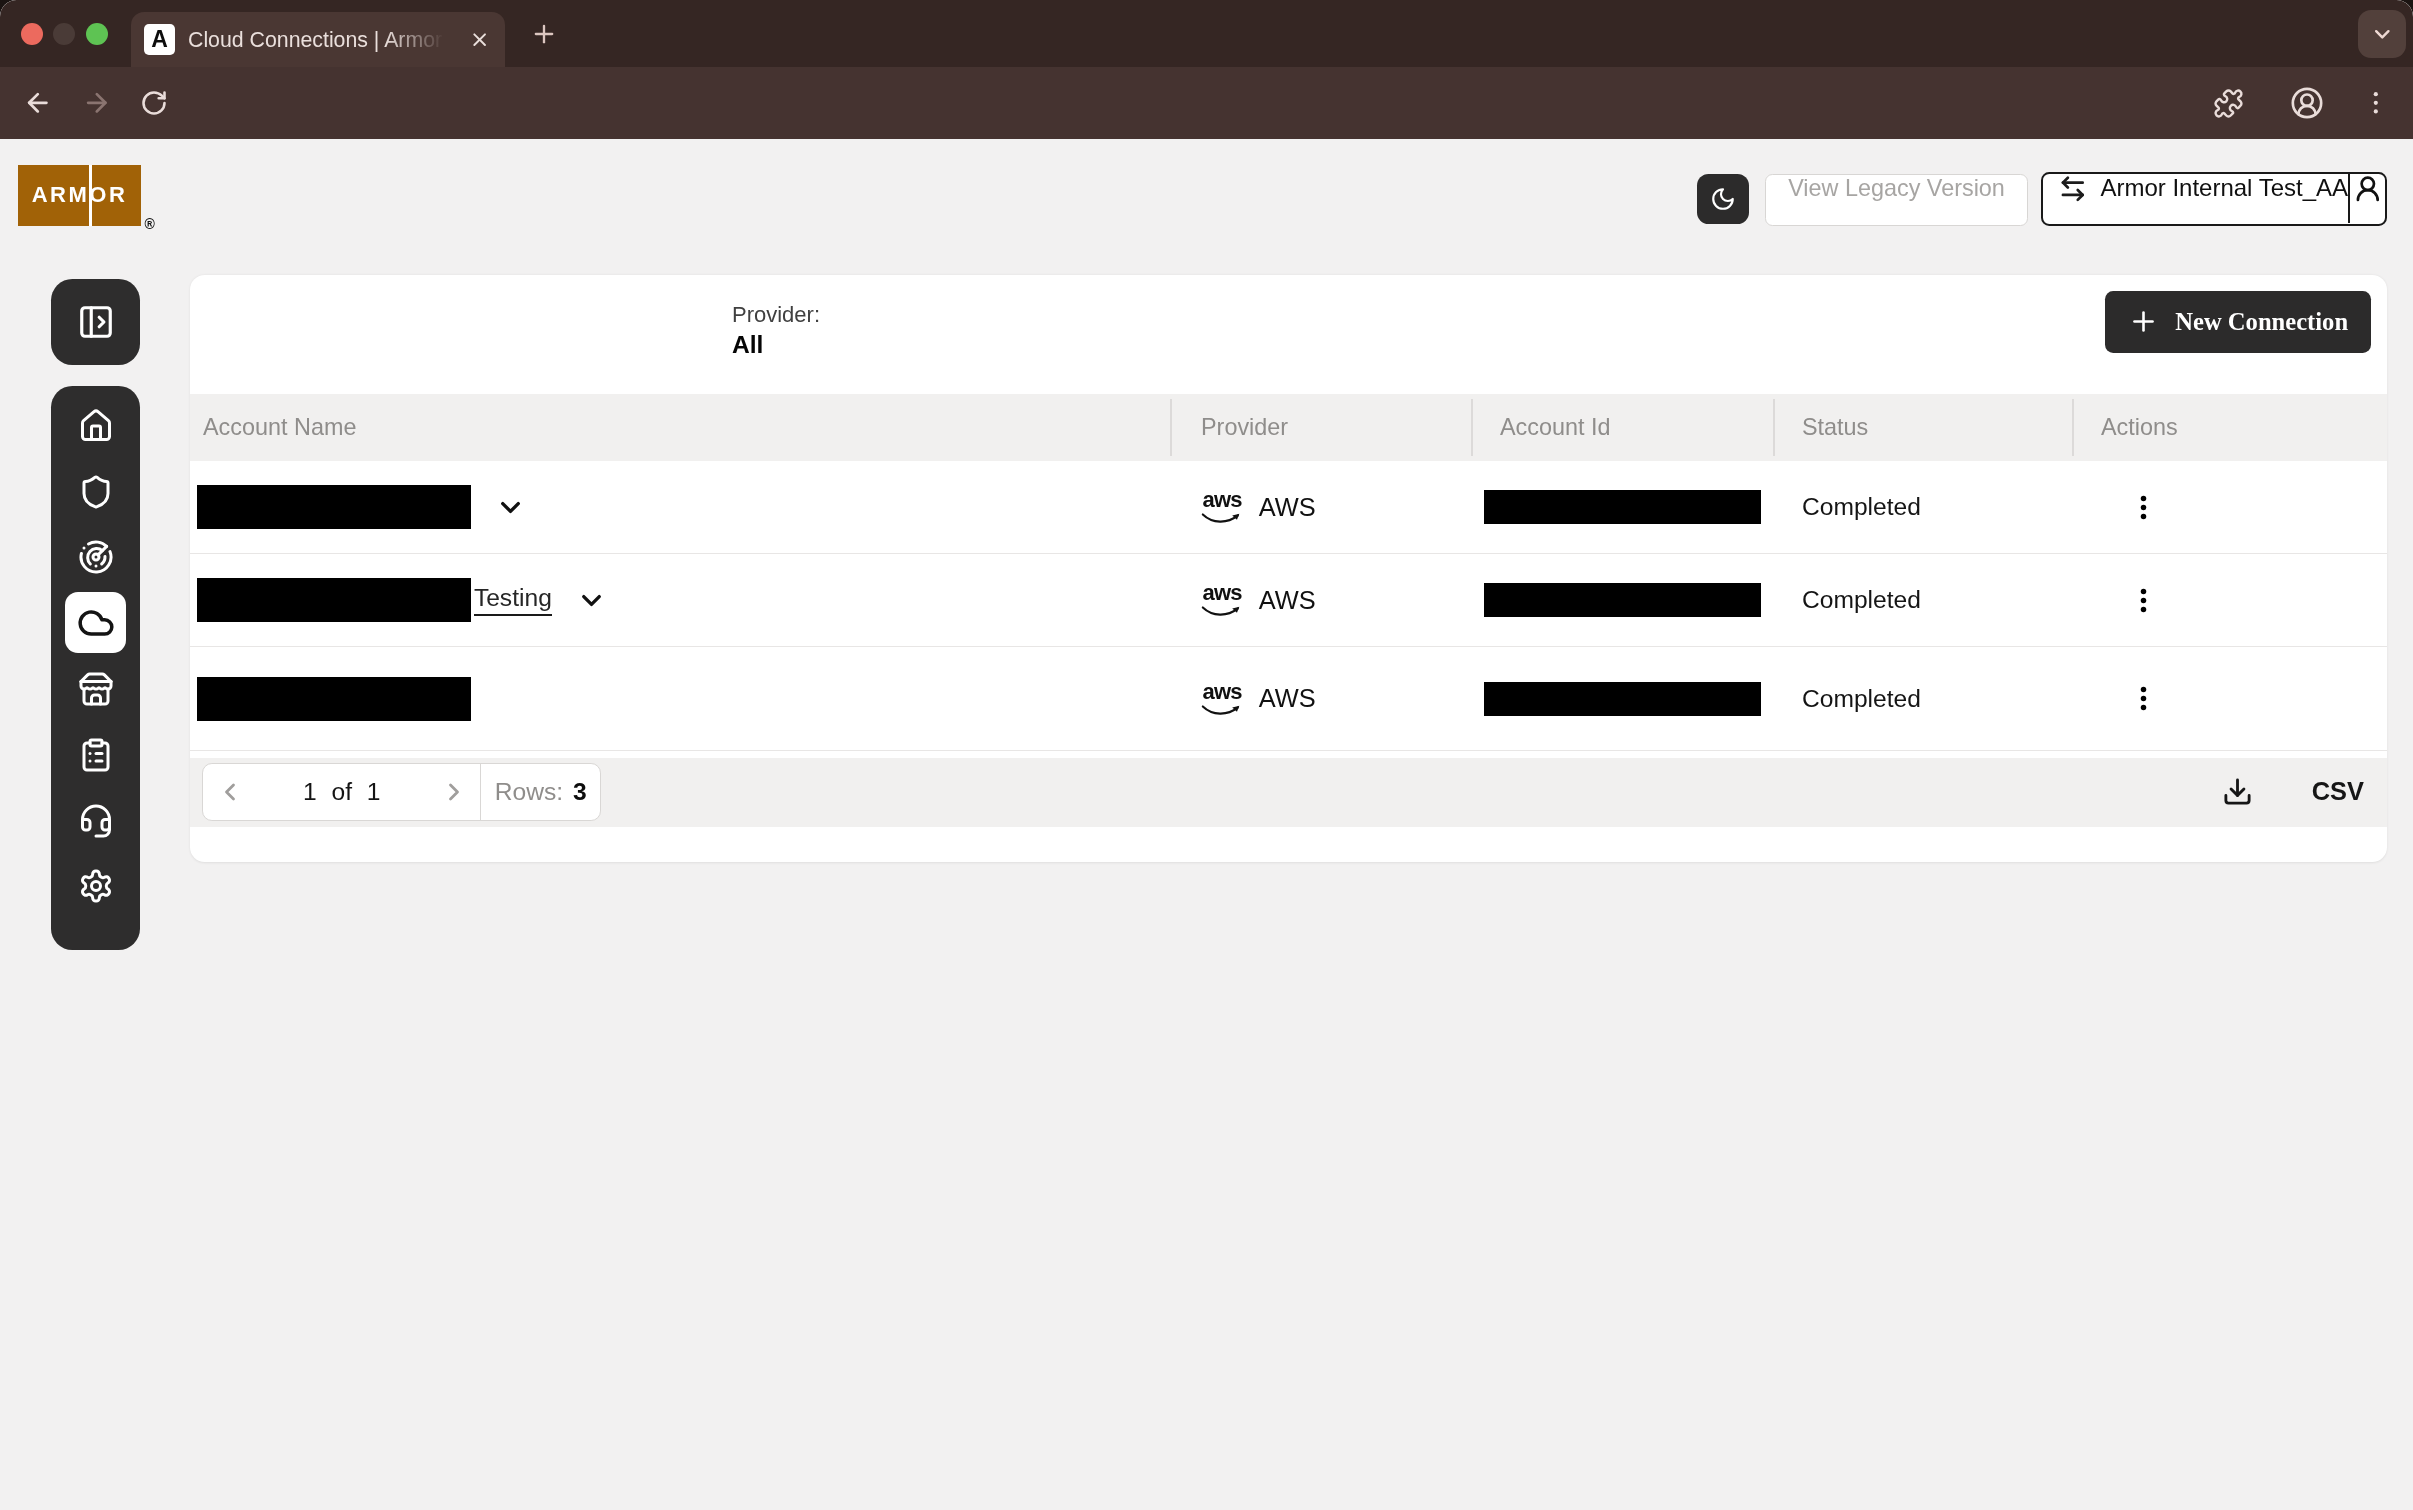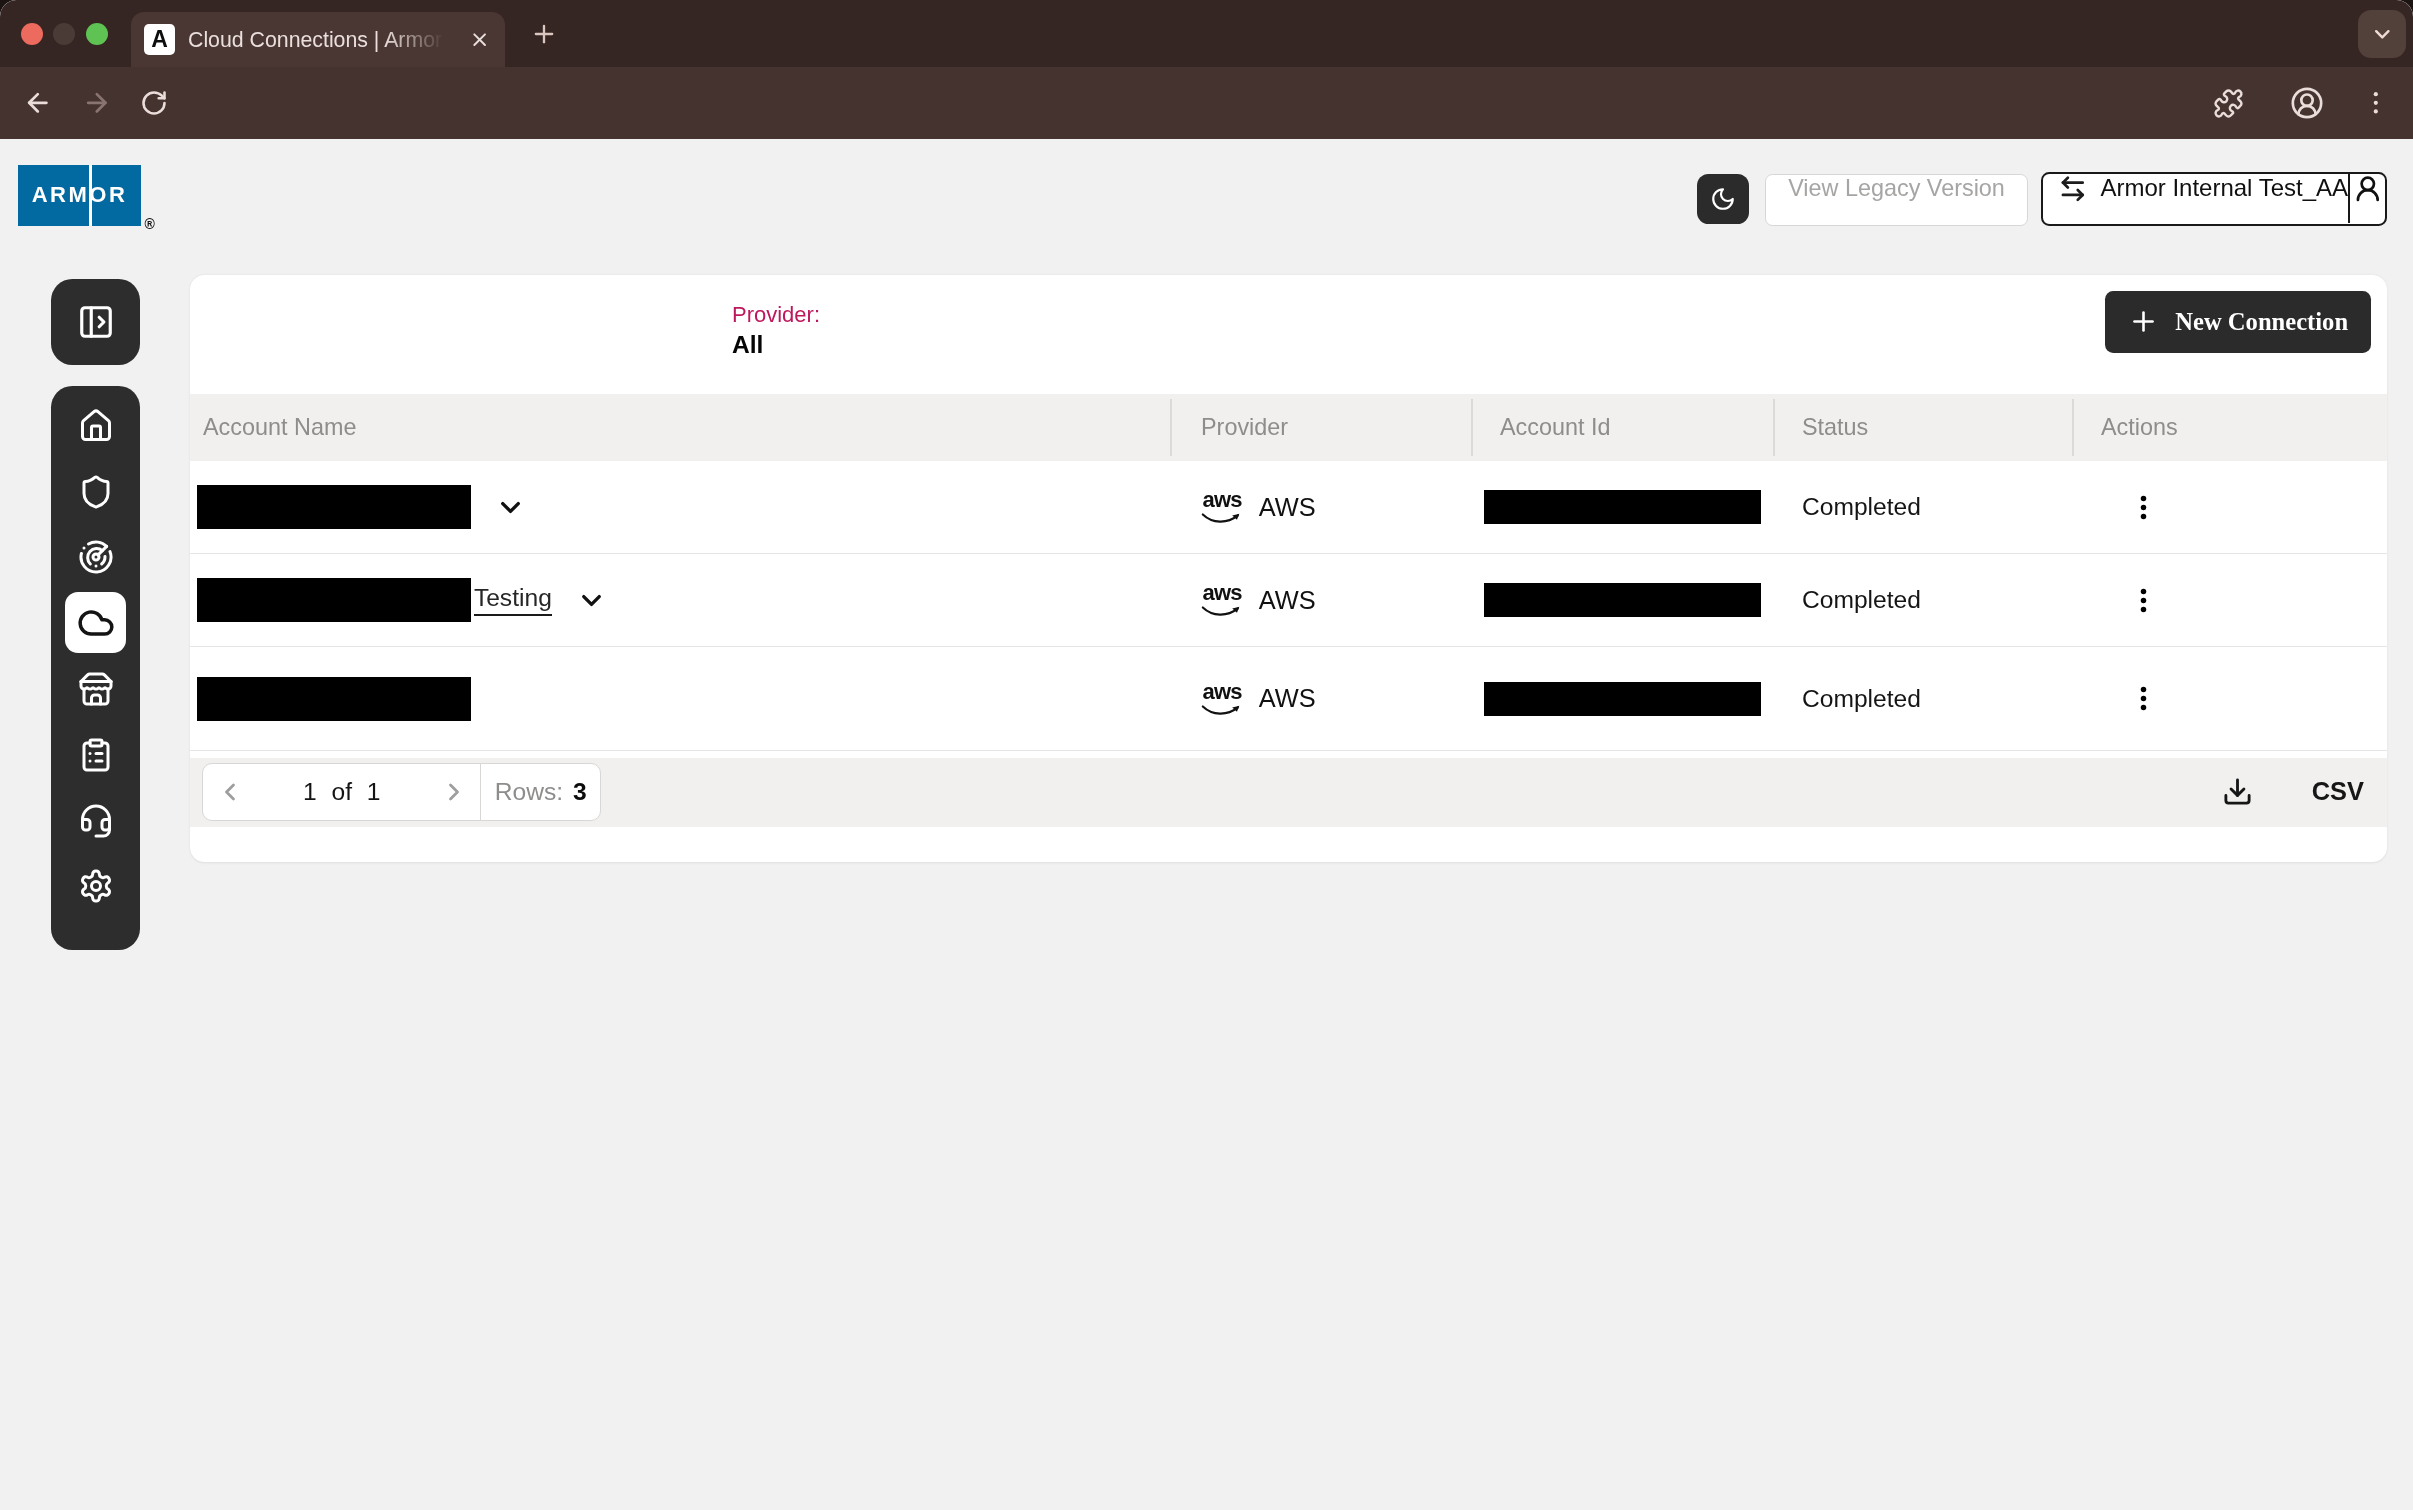--- a/index.html
+++ b/index.html
@@ -29,21 +29,21 @@
   .urlbar{position:absolute;left:203px;top:77px;width:1980px;height:53px;border-radius:26px;background:#332420;}
   .siteinfo{position:absolute;left:4.9px;top:4.9px;width:43px;height:43px;border-radius:50%;background:#463430;color:#e9dcd9;
             display:flex;align-items:center;justify-content:center;}
   .urltext{position:absolute;left:69px;top:0;height:53px;line-height:53px;font-size:24px;color:#eadfdc;letter-spacing:0.2px;white-space:nowrap;}
   .starbtn{position:absolute;right:16.4px;top:11.5px;width:29.6px;height:29.6px;color:#e9dcd9;}
   .tbdivider{position:absolute;left:2269px;top:85px;width:2.5px;height:36px;background:#6c5954;}
 
   
   .page{position:absolute;top:140px;left:0;width:2413px;height:1371px;background:#f2f1f1;}
 
-  .logo{position:absolute;left:18px;top:24.6px;width:123px;height:61px;background:#0369a1;color:#fff;
+  .logo{position:absolute;left:18px;top:24.6px;width:123px;height:61px;background:#a16207;color:#fff;
         display:flex;align-items:center;justify-content:center;font-size:22px;font-weight:700;letter-spacing:2.5px;}
   .logoline{position:absolute;left:58%;top:0;width:2.5px;height:61px;background:#fff;}
   .logoreg{position:absolute;right:-16.4px;bottom:-6.6px;color:#111;font-size:14px;}
   .pagetitle{position:absolute;left:209px;top:28px;font-size:45px;font-weight:600;letter-spacing:-1.2px;color:#0b0b0b;}
 
   .moonbtn{position:absolute;left:1697px;top:34px;width:52px;height:50px;border-radius:11.5px;background:#2c2b2b;color:#fff;
            display:flex;align-items:center;justify-content:center;}
   .legacybtn{position:absolute;left:1765px;top:34px;width:263px;height:52px;border-radius:7.4px;background:#fff;
              border:1.6px solid #d8d6d4;color:#a7a5a3;font-size:23.4px;display:flex;align-items:flex-start;justify-content:center;box-sizing:border-box;}
   .acctbtn{position:absolute;left:2041px;top:32px;width:346px;height:54px;border-radius:8.2px;background:#fff;
@@ -58,21 +58,21 @@
   .sidenav{position:absolute;left:51px;top:246px;width:89px;height:564px;border-radius:21.3px;background:#2e2d2d;}
   .nav-ico{position:absolute;left:19px;width:51px;height:51px;color:#fff;display:flex;align-items:center;justify-content:center;}
   .nav-ico.active{left:14px;width:61px;height:61px;background:#fff;border-radius:13px;color:#141414;}
 
   .card{position:absolute;left:190px;top:135px;width:2197px;height:587px;background:#fff;border-radius:14.8px;
         box-shadow:0 0.8px 2.5px rgba(0,0,0,.08);}
   .search{position:absolute;left:13px;top:25.4px;width:493px;height:62px;border-radius:16.4px;border:1.6px solid #cbc9c8;
           box-sizing:border-box;padding:0 21.3px;font-size:24.6px;color:#222;background:#fff;outline:none;font-family:"Liberation Sans",sans-serif;}
   .search::placeholder{color:#a4a2a0;}
   .provblock{position:absolute;left:542px;top:27px;}
-  .provlabel{font-size:22px;color:#be185d;}
+  .provlabel{font-size:22px;color:#404040;}
   .provvalue{font-size:24.6px;font-weight:700;color:#050505;margin-top:2.5px;}
   .newconn{position:absolute;left:1915px;top:15.6px;width:266px;height:62px;border-radius:8.2px;background:#2c2b2b;color:#fff;
            display:flex;align-items:center;justify-content:center;gap:16.4px;font-size:24.6px;font-weight:600;font-family:Liberation Serif, serif;}
 
   .thead{position:absolute;left:0;top:119px;width:2197px;height:67px;background:#f1f0ef;}
   .th{position:absolute;top:0;height:67px;line-height:67px;font-size:23.4px;color:#8f8d8b;white-space:nowrap;}
   .thdiv{position:absolute;top:4.9px;width:1.6px;height:57px;background:#dcdad9;}
 
   .rows{position:absolute;left:0;top:186px;width:2197px;}
   .trow{position:relative;height:93px;border-bottom:1.6px solid #e8e6e5;box-sizing:border-box;}

